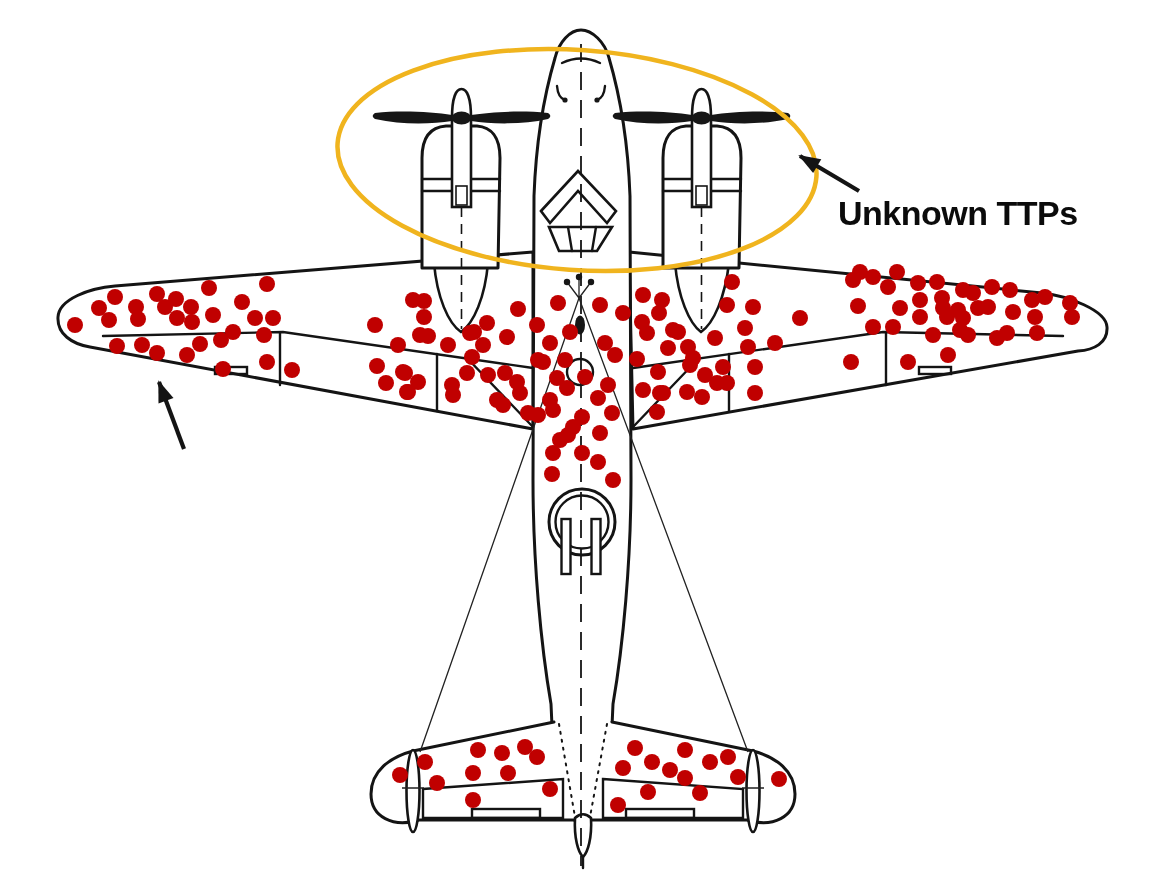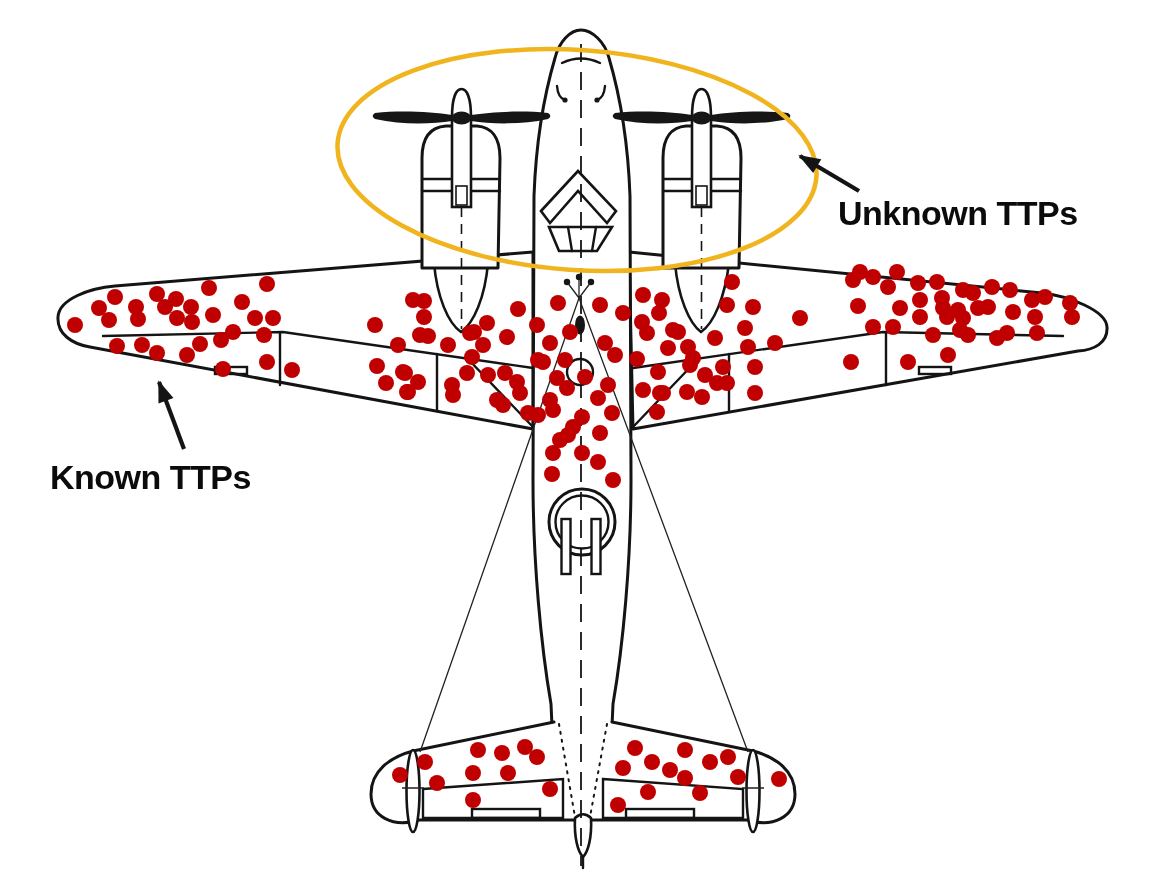--- a/index.html
+++ b/index.html
@@ -320,14 +320,13 @@
         <circle cx="779" cy="779" r="8" fill="#C00000"></circle>
       </g>
 
     <ellipse fill="none" stroke-width="4.5" cx="577" cy="160" rx="240" ry="110" transform="rotate(4 577 160)" stroke="#F0B41E"></ellipse>
 
     <line stroke="#141414" stroke-width="4.2" marker-end="url(#ah)" x1="859" y1="191" x2="800" y2="156"></line>
     <line stroke="#141414" stroke-width="4.2" marker-end="url(#ah)" x1="184" y1="449" x2="159" y2="382"></line>
   </svg>
 
   <div class="annot-label label-unknown">Unknown TTPs</div>
-  <div class="annot-label label-known">Known TTPs</div>
 </div>
 
 </body></html>

